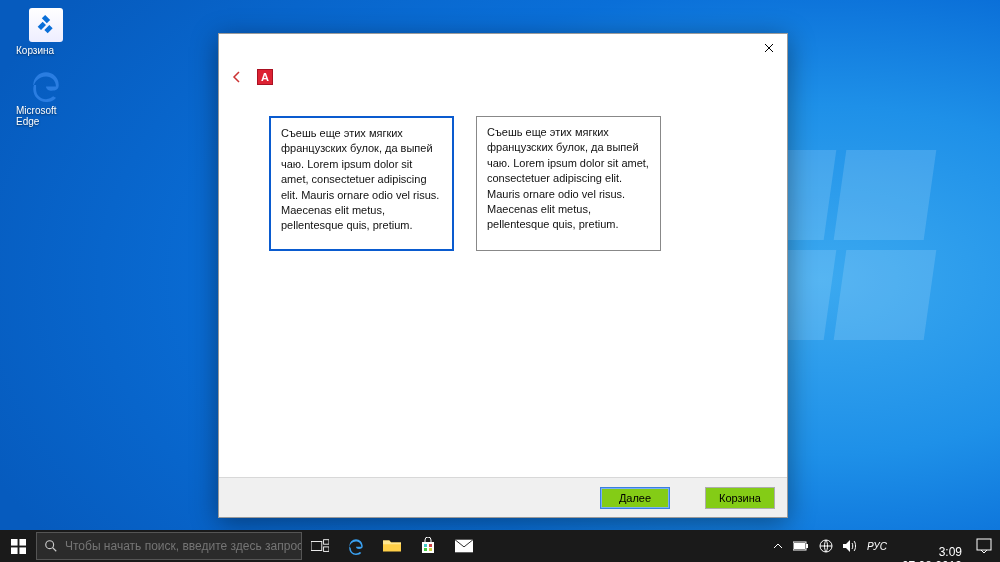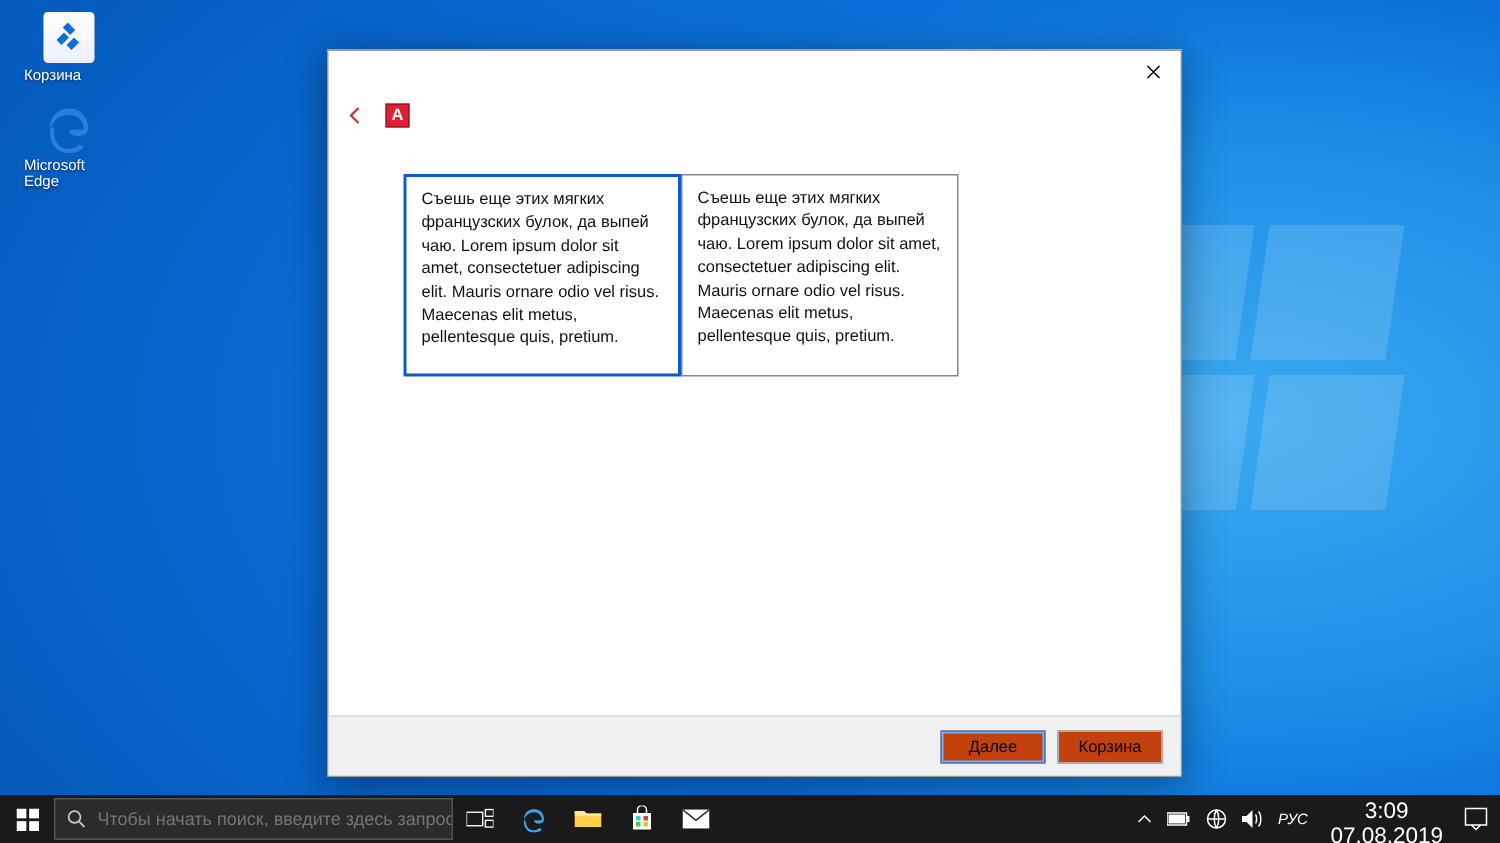--- a/index.html
+++ b/index.html
@@ -31,52 +31,52 @@
   }
   .wizard-titlebar { height: 28px; display: flex; justify-content: flex-end; align-items: center; }
   .close-btn { width: 36px; height: 28px; display: flex; align-items: center; justify-content: center; cursor: default; font-size: 14px; font-family: sans-serif; }
 
   .wizard-header { height: 30px; display: flex; align-items: center; padding: 0 8px; gap: 10px; font-size: 12px; color: #222; }
   .back-arrow { width: 20px; height: 20px; display: flex; align-items:center; justify-content:center; color: #c00; cursor: default; font-size: 16px; }
   .wizard-appicon { width: 16px; height: 16px; background: #d23; display:flex; align-items:center; justify-content:center; color:#fff; font-size:11px; font-weight:bold; border:1px solid #a12;}
   .wizard-body { flex: 1; padding: 24px 50px 10px; }
   .wizard-heading { font-size: 16px; color: #0a3ea8; font-weight: 400; margin-bottom: 70px; }
 
-  .samples { display: flex; }
+  .samples { display: flex; gap: 22px; }
   .sample {
     width: 185px; height: 135px; border: 1px solid #888; padding: 8px 10px;
     font-size: 11px; line-height: 1.4; color: #111; cursor: default;
     font-family: "Segoe UI", Arial, sans-serif;
   }
   .sample.selected { border: 2px solid #0a5bcf; }
 
   .wizard-footer {
     height: 40px; background: #f0f0f0; border-top: 1px solid #d8d8d8;
     display: flex; justify-content: flex-end; align-items: center; gap: 8px; padding: 0 12px;
   }
   .btn {
-    min-width: 70px; height: 22px; font-size: 11px; background: #c2410c;
+    min-width: 70px; height: 22px; font-size: 11px; background: #84cc16;
     border: 1px solid #adadad; padding: 0 12px; cursor: default;
-    display:flex; align-items:center; justify-content:center;
+    display:flex; align-items:center; justify-content:center;margin-left:27px;
   }
   .btn.primary { border: 1px solid #3a7fe0; box-shadow: inset 0 0 0 1px #7ab1f4; }
 
   
   .taskbar { position: absolute; left: 0; right: 0; bottom: 0; height: 32px; background: #1a1a1a; display: flex; align-items: stretch; color: #fff; }
   .start { width: 36px; display:flex; align-items:center; justify-content:center; cursor: default; }
   .start svg { width: 15px; height: 15px; }
   .search { width: 266px; background: #2b2b2b; border: 1px solid #555; display: flex; align-items: center; margin: 2px 0; }
   .search .sicon { width: 28px; display:flex; align-items:center; justify-content:center; color:#ccc;}
   .search input { flex:1; background: transparent; border: none; outline: none; color: #84cc16; font-size: 12px; font-family: inherit; }
   .tb-icon { width: 36px; display:flex; align-items:center; justify-content:center; cursor: default; color: #fff; }
   .tb-icon svg { width: 18px; height: 18px; }
   .tb-spacer { flex: 1; }
   .tray { display: flex; align-items: center; gap: 4px; padding: 0 6px; font-size: 10px; font-style: italic; }
   .tray .t { padding: 0 3px; display:flex; align-items:center; justify-content:center; height:100%;}
-  .clock { text-align: center; line-height: 1.15; padding: 2px 6px; font-size: 15px; }
+  .clock { text-align: right; line-height: 1.15; padding: 16px 6px; font-size: 12px; }
   .notif { width: 32px; display:flex; align-items:center; justify-content:center; }
 </style>
 </head>
 <body>
 
 <div class="rays">
     <div class="r1"></div>
     <div class="r2"></div>
     <div class="r3"></div>
     <div class="r4"></div>

